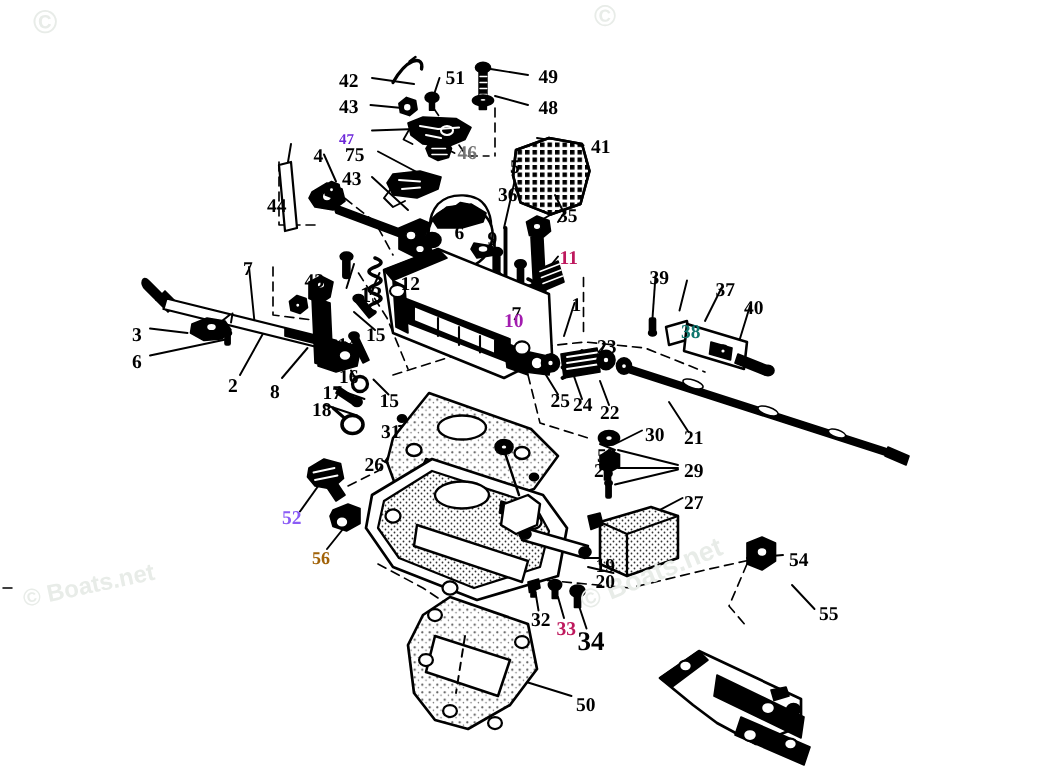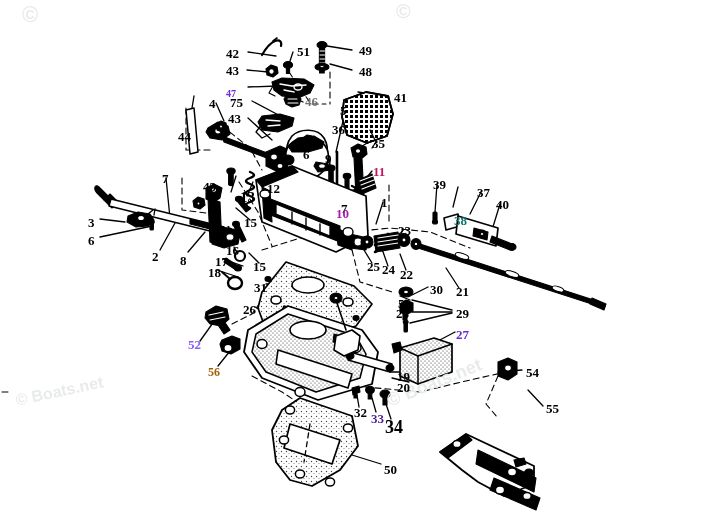--- a/index.html
+++ b/index.html
@@ -615,26 +615,26 @@
       <div class="callout" style="left: 382px; top: 263px; font-size: 13px; color: rgb(0, 0, 0);">24</div>
       <div class="callout" style="left: 400px; top: 268px; font-size: 13px; color: rgb(0, 0, 0);">22</div>
       <div class="callout" style="left: 208px; top: 266px; font-size: 13px; color: rgb(0, 0, 0);">18</div>
       <div class="callout" style="left: 254px; top: 281px; font-size: 13px; color: rgb(0, 0, 0);">31</div>
       <div class="callout" style="left: 456px; top: 285px; font-size: 13px; color: rgb(0, 0, 0);">21</div>
       <div class="callout" style="left: 430px; top: 283px; font-size: 13px; color: rgb(0, 0, 0);">30</div>
       <div class="callout" style="left: 398px; top: 297px; font-size: 13px; color: rgb(0, 0, 0);">53</div>
       <div class="callout" style="left: 456px; top: 307px; font-size: 13px; color: rgb(0, 0, 0);">29</div>
       <div class="callout" style="left: 396px; top: 307px; font-size: 13px; color: rgb(0, 0, 0);">28</div>
       <div class="callout" style="left: 243px; top: 303px; font-size: 13px; color: rgb(0, 0, 0);">26</div>
-      <div class="callout" style="left: 456px; top: 328px; font-size: 13px; color: #6d28d9;">27</div>
+      <div class="callout" style="left: 456px; top: 328px; font-size: 13px; color: #000000;">27</div>
       <div class="callout" style="left: 188px; top: 338px; font-size: 13px; color: #8b5cf6;">52</div>
       <div class="callout" style="left: 208px; top: 366px; font-size: 12px; color: #a16207;">56</div>
       <div class="callout" style="left: 397px; top: 370px; font-size: 13px; color: rgb(0, 0, 0);">19</div>
       <div class="callout" style="left: 397px; top: 381px; font-size: 13px; color: rgb(0, 0, 0);">20</div>
       <div class="callout" style="left: 526px; top: 366px; font-size: 13px; color: rgb(0, 0, 0);">54</div>
       <div class="callout" style="left: 546px; top: 402px; font-size: 13px; color: rgb(0, 0, 0);">55</div>
       <div class="callout" style="left: 354px; top: 406px; font-size: 13px; color: rgb(0, 0, 0);">32</div>
-      <div class="callout" style="left: 371px; top: 412px; font-size: 13px; color: #4c1d95; font-family: Liberation Serif, serif;">33</div>
+      <div class="callout" style="left: 371px; top: 412px; font-size: 13px; color: #be185d; font-family: Liberation Serif, serif;">33</div>
       <div class="callout" style="left: 385px; top: 418px; font-size: 18px; color: rgb(0, 0, 0);">34</div>
       <div class="callout" style="left: 384px; top: 463px; font-size: 13px; color: rgb(0, 0, 0);">50</div>
     </div>
 
 </div>
 
 </body></html>

